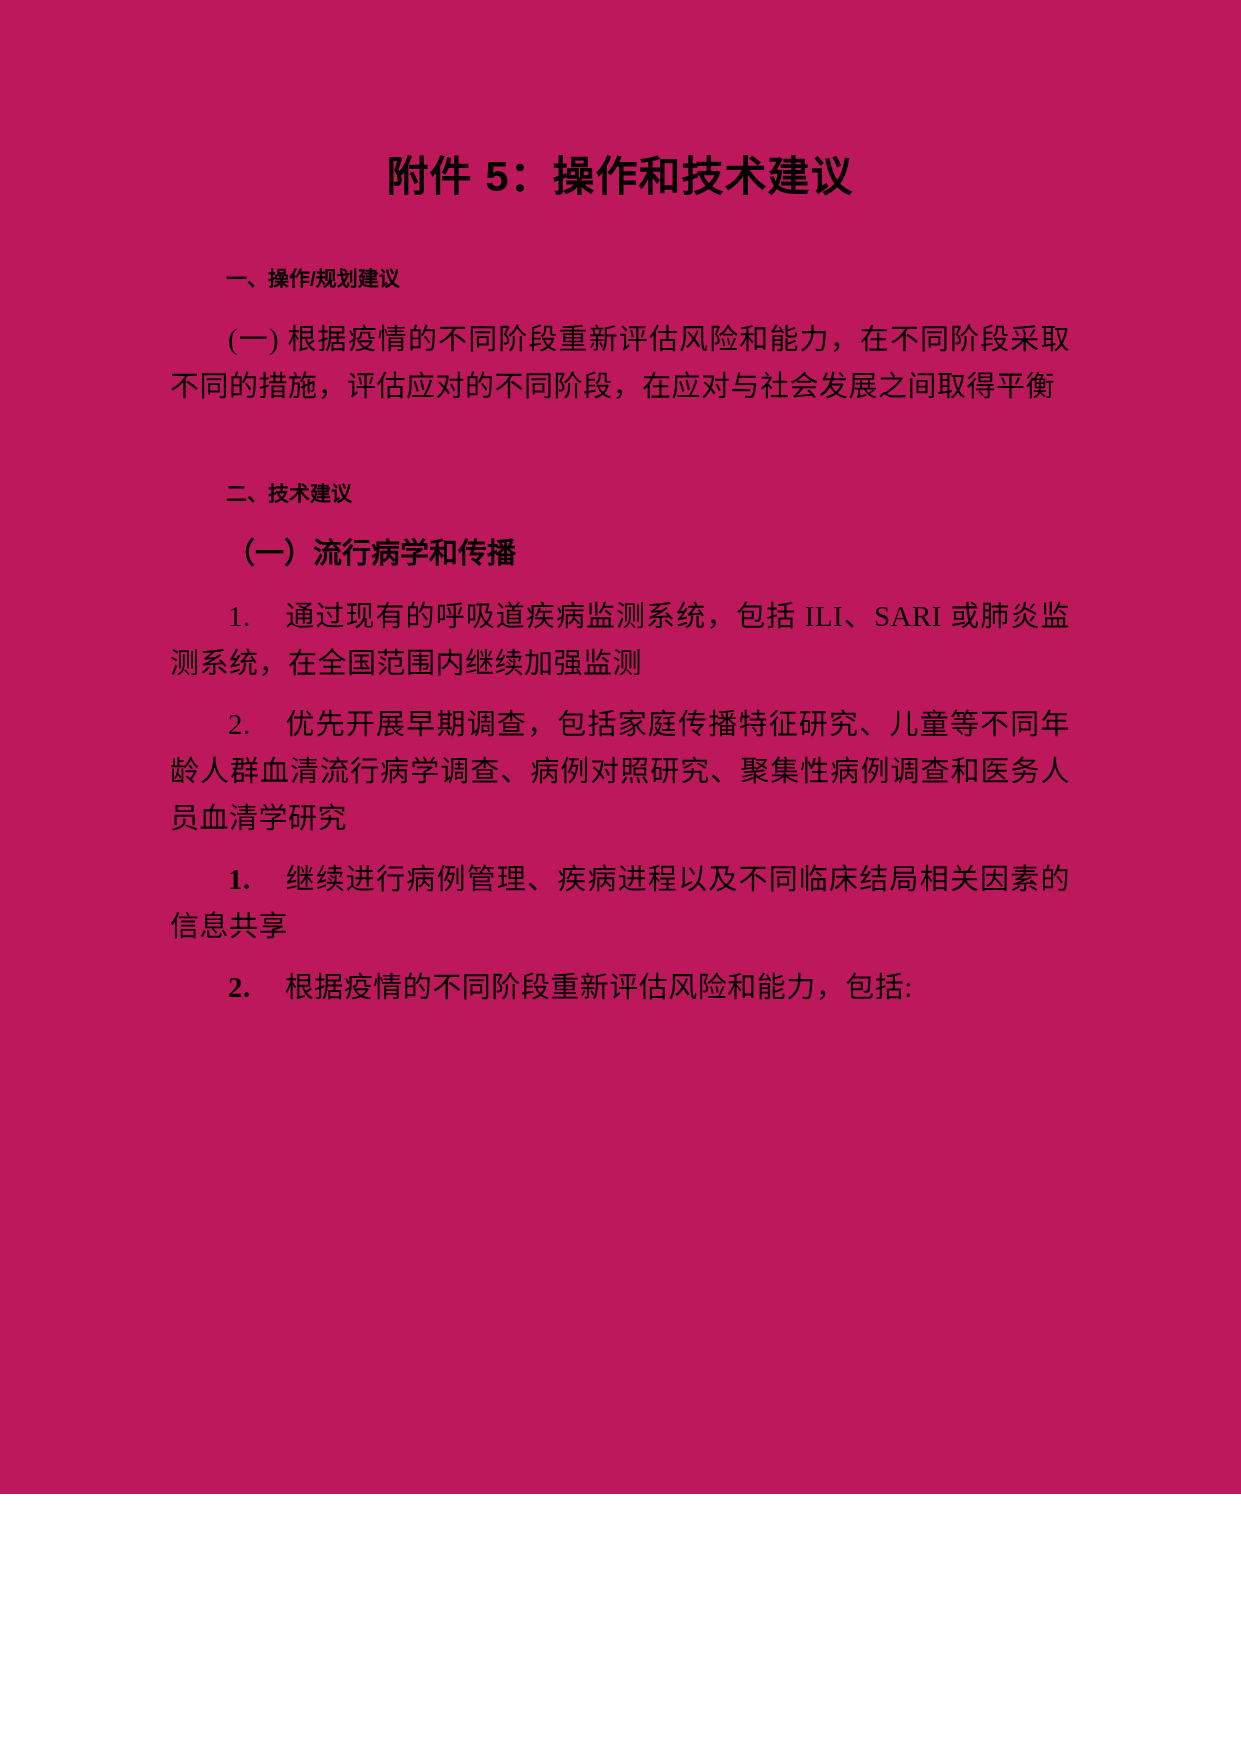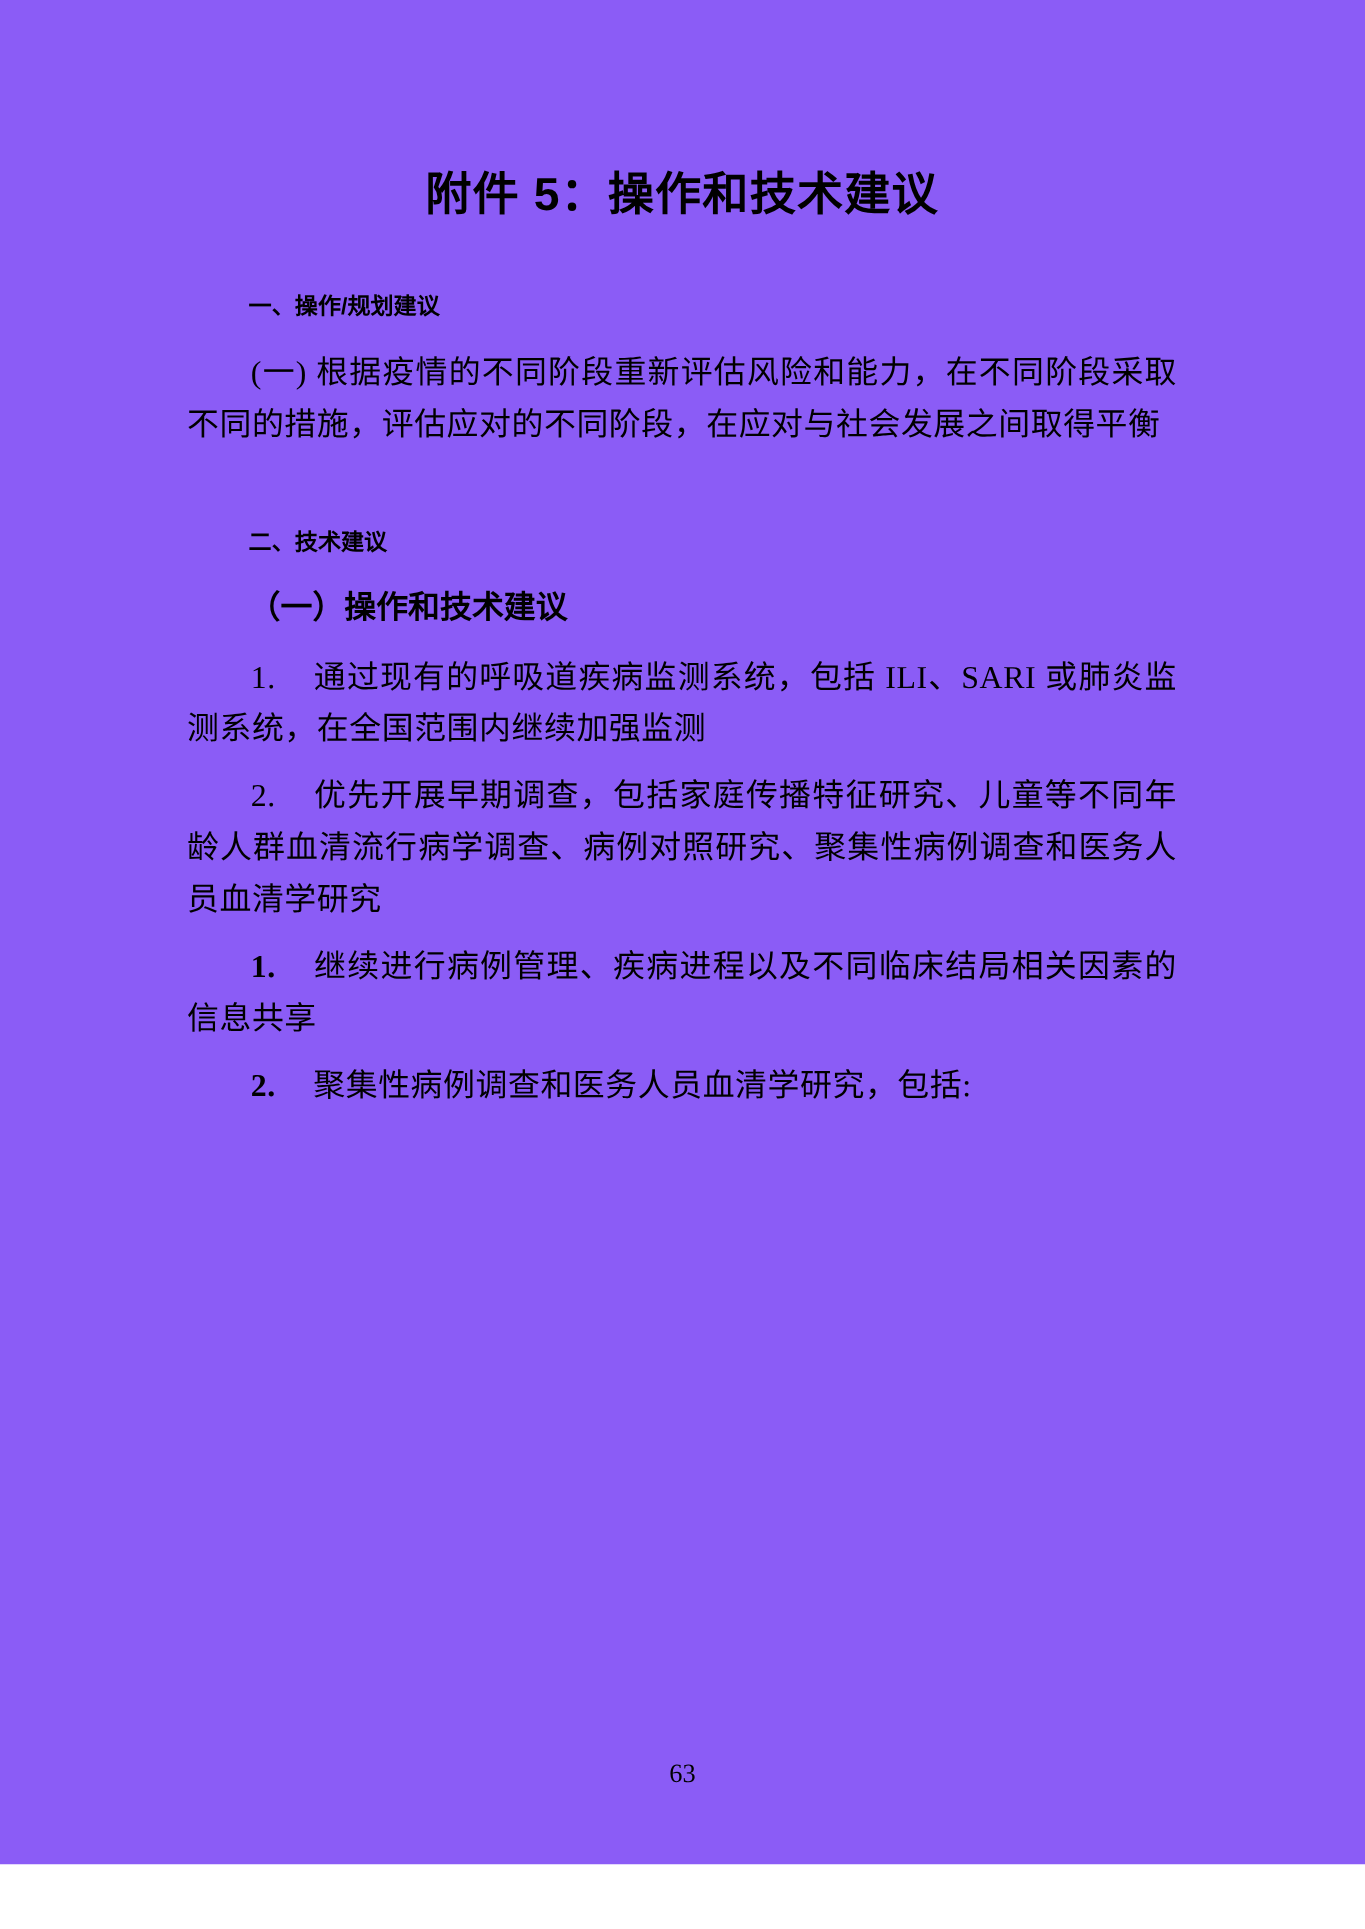--- a/index.html
+++ b/index.html
@@ -3,22 +3,22 @@
 <meta charset="utf-8">
 <style>
   html, body {
     margin: 0;
     padding: 0;
     background: #ffffff;
   }
   .page {
     position: relative;
     width: 1241px;
-    height: 1695px;
-    background: #8b5cf6;
+    height: 1494px;
+    background: #be185d;
     margin: 0 auto;
     box-sizing: border-box;
     font-family: "Liberation Serif", "DejaVu Serif", serif;
     color: #000000;
     overflow: hidden;
   }
   .content {
     position: absolute;
     left: 170px;
     top: 150px;
@@ -94,36 +94,36 @@
 
     <h2 class="h2">一、操作/规划建议</h2>
 
     <p class="body">(一) 根据疫情的不同阶段重新评估风险和能力，在不同阶段采取不同的措施，评估应对的不同阶段，在应对与社会发展之间取得平衡</p>
 
 
     <div class="gap"></div>
 
     <h2 class="h2">二、技术建议</h2>
 
-    <h3 class="h3">（一）操作和技术建议</h3>
+    <h3 class="h3">（一）流行病学和传播</h3>
 
     <p class="body num">
       <span class="numlabel">1.</span><span class="numsp"></span><span>通过现有的呼吸道疾病监测系统，包括 ILI、SARI 或肺炎监测系统，在全国范围内继续加强监测</span>
     </p>
 
     <p class="body num">
       <span class="numlabel">2.</span><span class="numsp"></span><span>优先开展早期调查，包括家庭传播特征研究、儿童等不同年龄人群血清流行病学调查、病例对照研究、聚集性病例调查和医务人员血清学研究</span>
     </p>
 
 
     <p class="body num">
       <span class="numlabel bold">1.</span><span class="numsp"></span><span>继续进行病例管理、疾病进程以及不同临床结局相关因素的信息共享</span>
     </p>
 
     <p class="body num">
-      <span class="numlabel bold">2.</span><span class="numsp"></span><span>聚集性病例调查和医务人员血清学研究，包括:</span>
+      <span class="numlabel bold">2.</span><span class="numsp"></span><span>根据疫情的不同阶段重新评估风险和能力，包括:</span>
     </p>
 
 
   </div>
 
   <div class="page-number">63</div>
 </div>
 
 </body></html>

